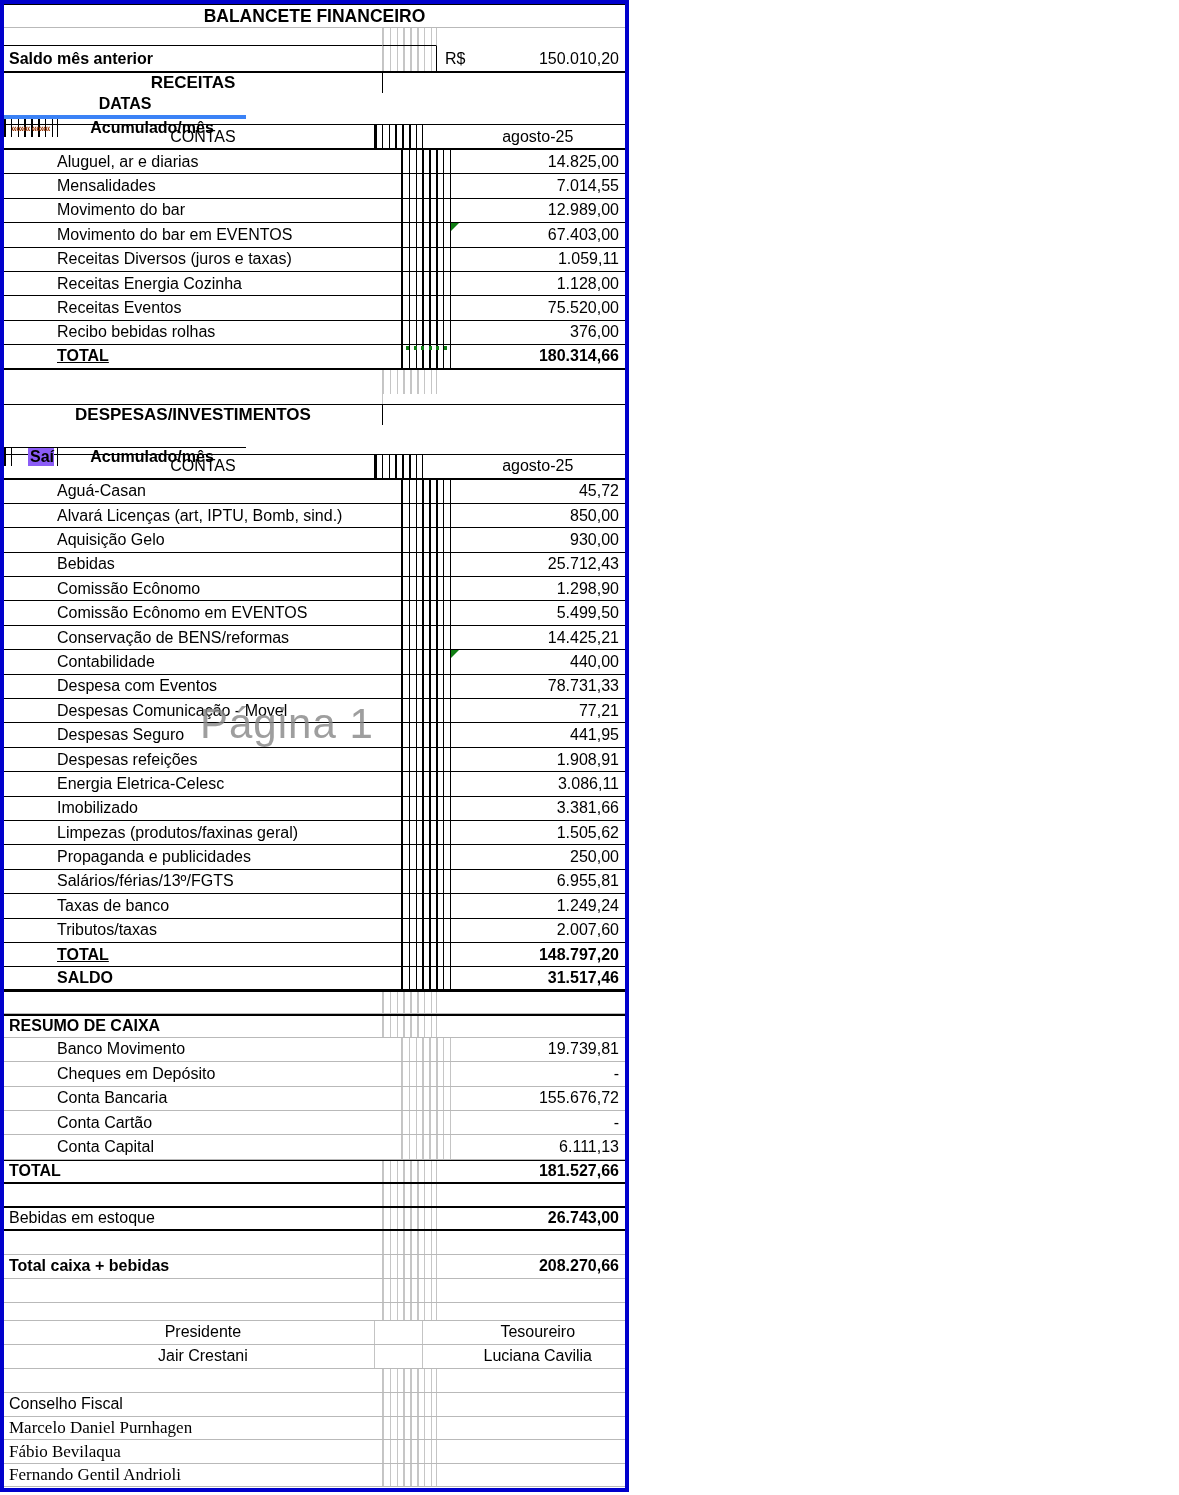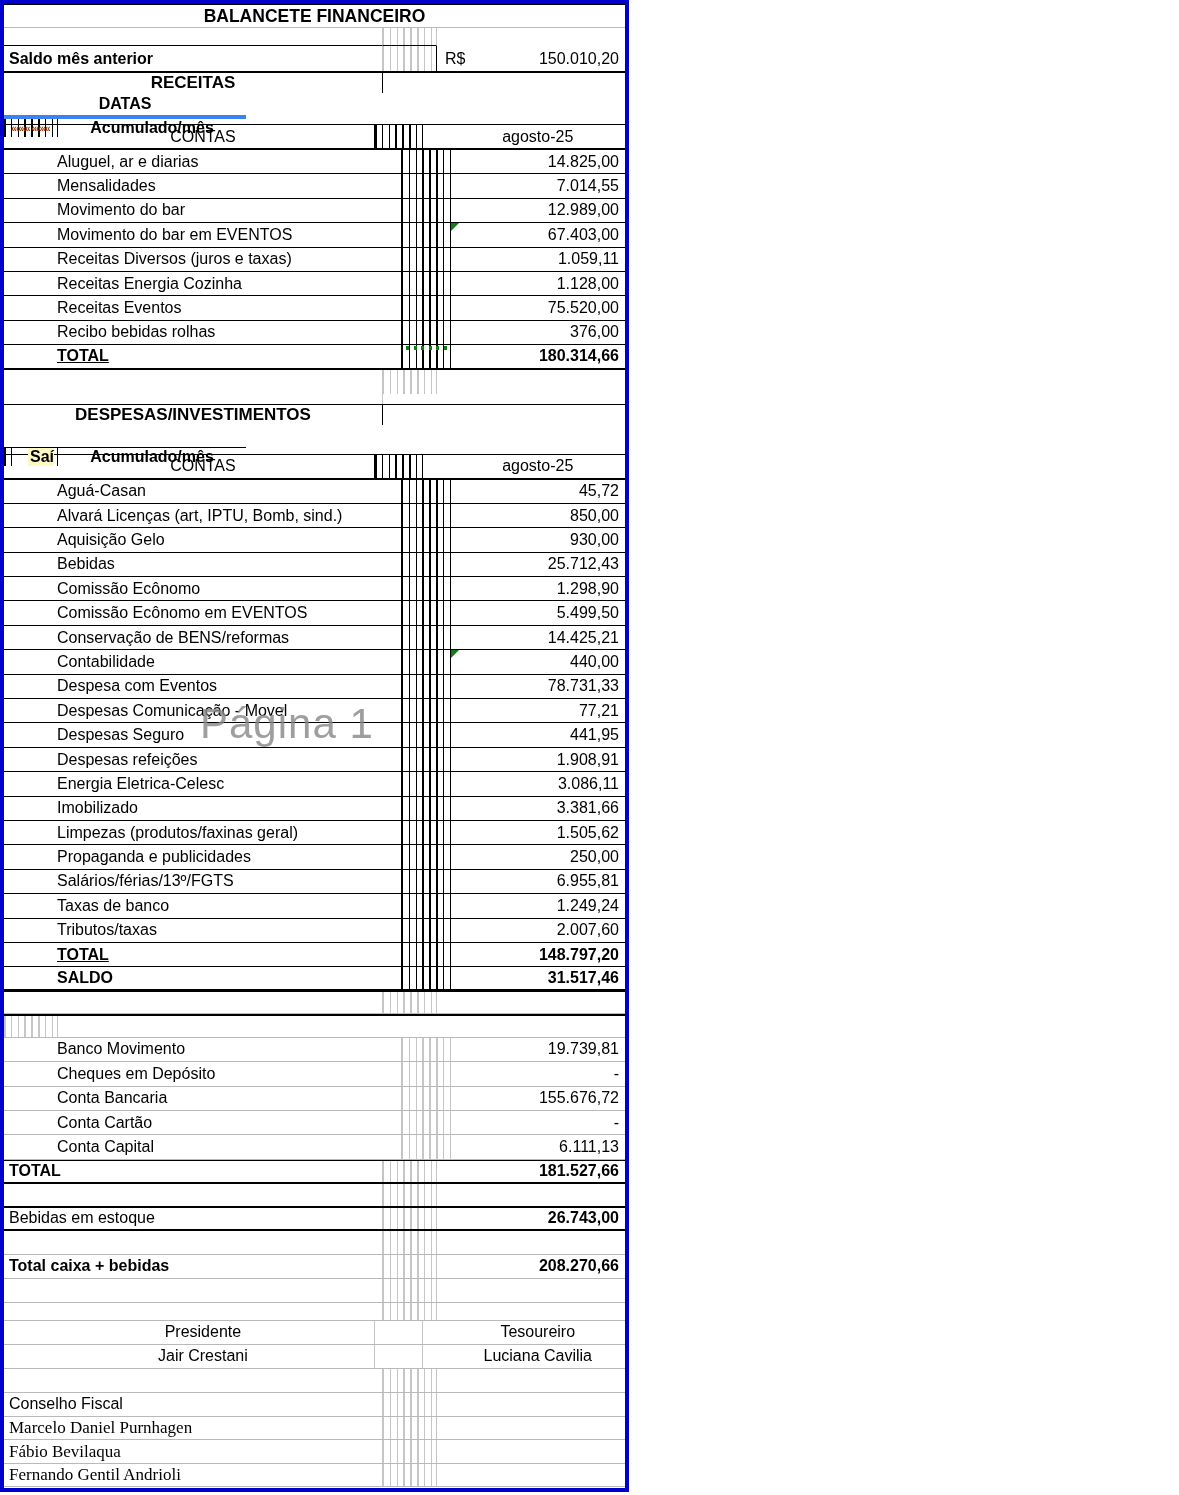--- a/index.html
+++ b/index.html
@@ -52,21 +52,21 @@
              font-weight:bold;border-bottom:4px solid #3b82f6;font-size:16px;}
   .hdr-sub{display:flex;flex:1;}
   .hdr-mid{width:54px;position:relative;border-right:1px solid #000;display:flex;
            align-items:center;justify-content:center;}
   .hdr-acc{width:188px;display:flex;align-items:center;justify-content:center;
            font-weight:bold;font-size:16px;}
   .arrows{position:relative;z-index:2;color:#993300;font-size:10px;font-weight:bold;
           letter-spacing:-1px;background:transparent;}
   .sai-strip{position:absolute;left:0;top:0;bottom:0;width:13px;}
   .sai-label{position:absolute;right:3px;top:0;bottom:0;display:flex;align-items:center;
-             font-weight:bold;font-size:16px;background:#fef9c3;padding-left:2px;}
+             font-weight:bold;font-size:16px;background:#8b5cf6;padding-left:2px;}
 
   
   .note::before{content:"";position:absolute;left:0;top:0;
                 border-top:8px solid #0f7d13;border-right:8px solid transparent;z-index:2;}
   .dots::after{content:"";position:absolute;left:4px;top:1px;height:4px;width:46px;
                background:repeating-linear-gradient(90deg,#0f7d13 0 3px,transparent 3px 7.5px);}
 
   
   .money{display:flex;align-items:center;justify-content:space-between;padding-left:8px;}
 
@@ -279,20 +279,21 @@
       <div class="cV fs bold">31.517,46</div>
     </div>
 
     <div class="row bbL" style="height:22px;">
       <div class="cA vrL"></div>
       <div class="cM vrL stripeL"></div>
       <div class="cV"></div>
     </div>
 
     <div class="row bt2 bbL" style="height:24px;">
+      <div class="cA fs bold vrL">RESUMO DE CAIXA</div>
       <div class="cM vrL stripeL"></div>
       <div class="cV"></div>
     </div>
 
     <div class="rep">
       
     <div class="row h24 bbL">
         <div class="cA fs vrL">Banco Movimento</div>
         <div class="cM vrL stripeL"></div>
         <div class="cV fs">19.739,81</div>

